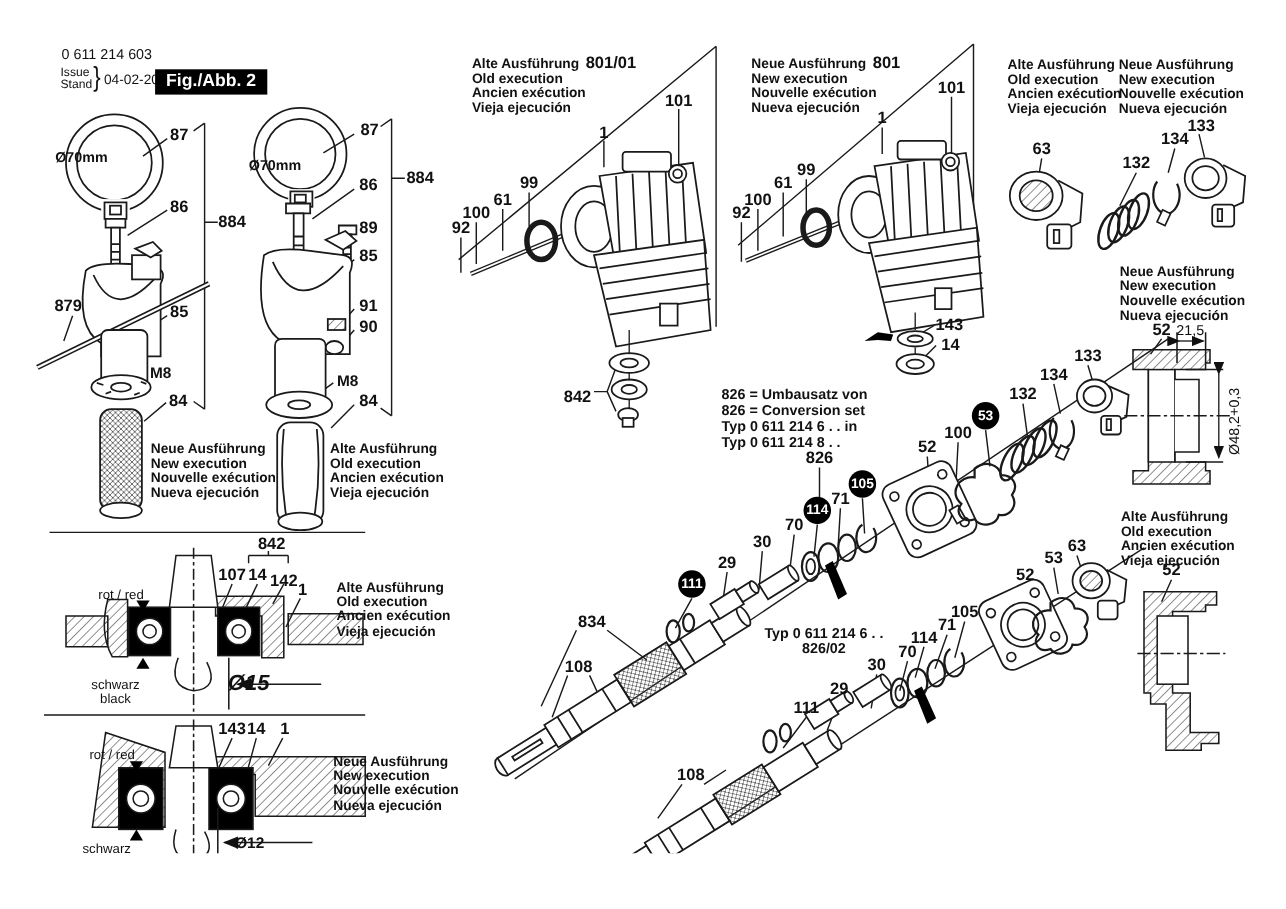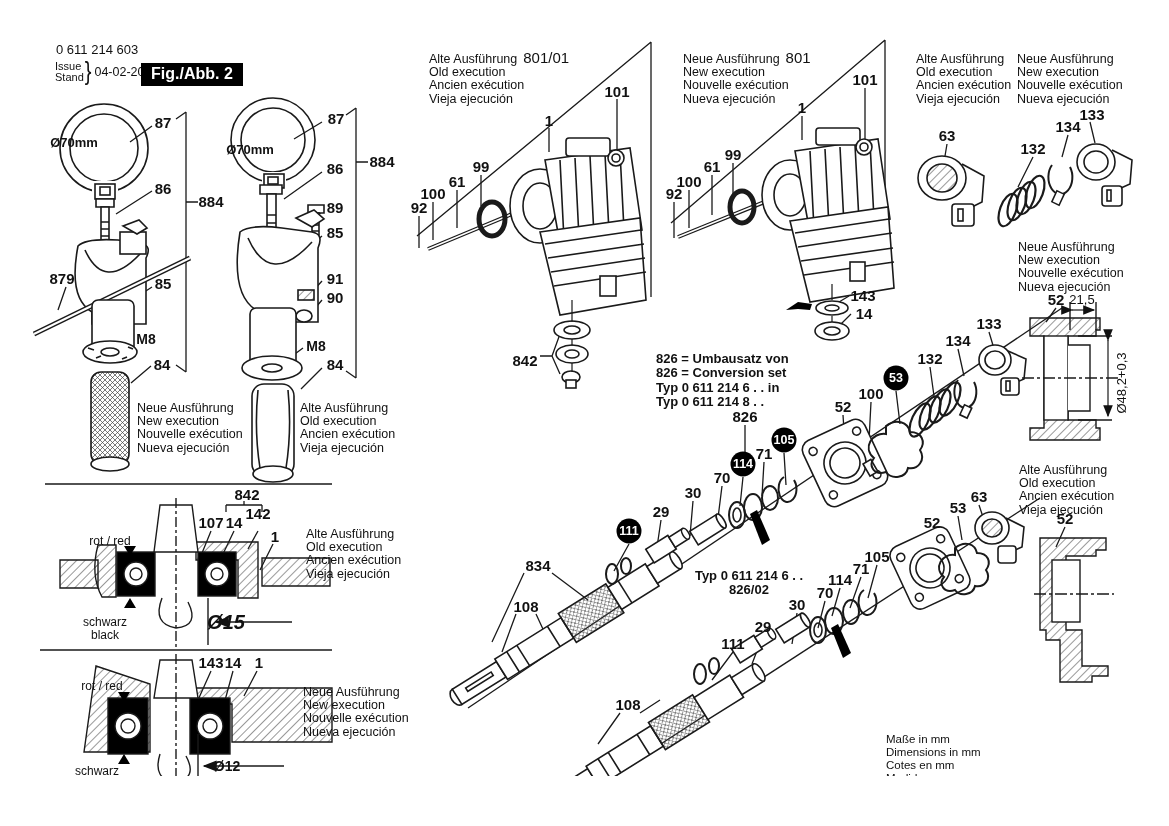--- a/index.html
+++ b/index.html
@@ -4,21 +4,21 @@
 <style>
   html,body{margin:0;padding:0;background:#fff;}
   #canvas{position:relative;width:1169px;height:776px;background:#fff;overflow:hidden;
           font-family:"Liberation Sans","DejaVu Sans",sans-serif;color:#111;}
   svg{position:absolute;left:0;top:0;}
   .lbl{position:absolute;transform:translate(-50%,-50%);font-weight:bold;font-size:15px;
        line-height:1.05;white-space:pre-line;text-align:center;color:#111;}
   .lbl.reg{font-weight:normal;font-size:12px;}
   .lbl.circ{background:#000;color:#fff;border-radius:50%;width:25px;height:25px;
        display:flex;align-items:center;justify-content:center;font-size:12.5px;}
-  .tb{position:absolute;font-weight:normal;font-size:12.5px;line-height:13.2px;white-space:nowrap;}
+  .tb{position:absolute;font-weight:bold;font-size:12.5px;line-height:13.2px;white-space:nowrap;}
   .tb div{white-space:nowrap;}
   .tb .code{font-size:15px;margin-left:6px;}
   .tb.ctr{text-align:center;}
   .hdr-num{position:absolute;font-size:13px;font-weight:normal;}
   .issue{position:absolute;display:flex;align-items:center;font-size:11px;font-weight:normal;}
   .is-col{display:flex;flex-direction:column;line-height:11px;}
   .brace{font-size:20px;transform:scaleY(1.25);margin:0 3px 0 1px;font-weight:normal;}
   .date{font-size:12.5px;}
   .figbox{position:absolute;background:#000;color:#fff;font-weight:bold;font-size:16px;
           padding:2px 10px 3px 10px;}
@@ -437,26 +437,20 @@
       <div>826 = Conversion set</div>
   <div>Typ 0 611 214 6 . . in</div>
       <div>Typ 0 611 214 8 . .</div>
 </div>
 
 <div class="conv tb ctr" style="left:690px;top:569px;width:118px;text-align:center">
   <div>Typ 0 611 214 6 . .</div>
       <div>826/02</div>
 </div>
 
-<div class="ftr" style="left:886px;top:733px">
-  <div>Maße in mm</div>
-      <div>Dimensions in mm</div>
-  <div>Cotes en mm</div>
-      <div>Medidas en mm</div>
-</div>
 
 <div id="labels">
       <span class="lbl" style="left: 163px; top: 123px;">87</span>
       <span class="lbl" style="left: 74px; top: 143px; font-size: 13px;">Ø70mm</span>
       <span class="lbl" style="left: 163px; top: 189px;">86</span>
       <span class="lbl" style="left: 211px; top: 202px;">884</span>
       <span class="lbl" style="left: 62px; top: 279px;">879</span>
       <span class="lbl" style="left: 163px; top: 284px;">85</span>
       <span class="lbl" style="left: 146px; top: 339px; font-size: 14px;">M8</span>
       <span class="lbl" style="left: 162px; top: 365px;">84</span>
@@ -516,21 +510,21 @@
       <span class="lbl" style="left: 825px; top: 593px;">70</span>
       <span class="lbl" style="left: 840px; top: 580px;">114</span>
       <span class="lbl" style="left: 861px; top: 569px;">71</span>
       <span class="lbl" style="left: 877px; top: 557px;">105</span>
       <span class="lbl" style="left: 932px; top: 523px;">52</span>
       <span class="lbl" style="left: 958px; top: 508px;">53</span>
       <span class="lbl" style="left: 979px; top: 497px;">63</span>
       <span class="lbl" style="left: 247px; top: 495px;">842</span>
       <span class="lbl" style="left: 211px; top: 523px;">107</span>
       <span class="lbl" style="left: 234px; top: 523px;">14</span>
-      <span class="lbl" style="left: 258px; top: 514px;">142</span>
+      <span class="lbl" style="left: 258px; top: 529px;">142</span>
       <span class="lbl" style="left: 275px; top: 537px;">1</span>
       <span class="lbl reg" style="left: 110px; top: 541px;">rot / red</span>
       <span class="lbl reg" style="left: 105px; top: 629px;">schwarz
 black</span>
       <span class="lbl" style="left: 226px; top: 622px; font-size: 20px; font-style: italic;">Ø15</span>
       <span class="lbl" style="left: 211px; top: 663px;">143</span>
       <span class="lbl" style="left: 233px; top: 663px;">14</span>
       <span class="lbl" style="left: 259px; top: 663px;">1</span>
       <span class="lbl reg" style="left: 102px; top: 686px;">rot / red</span>
       <span class="lbl reg" style="left: 97px; top: 778px;">schwarz

